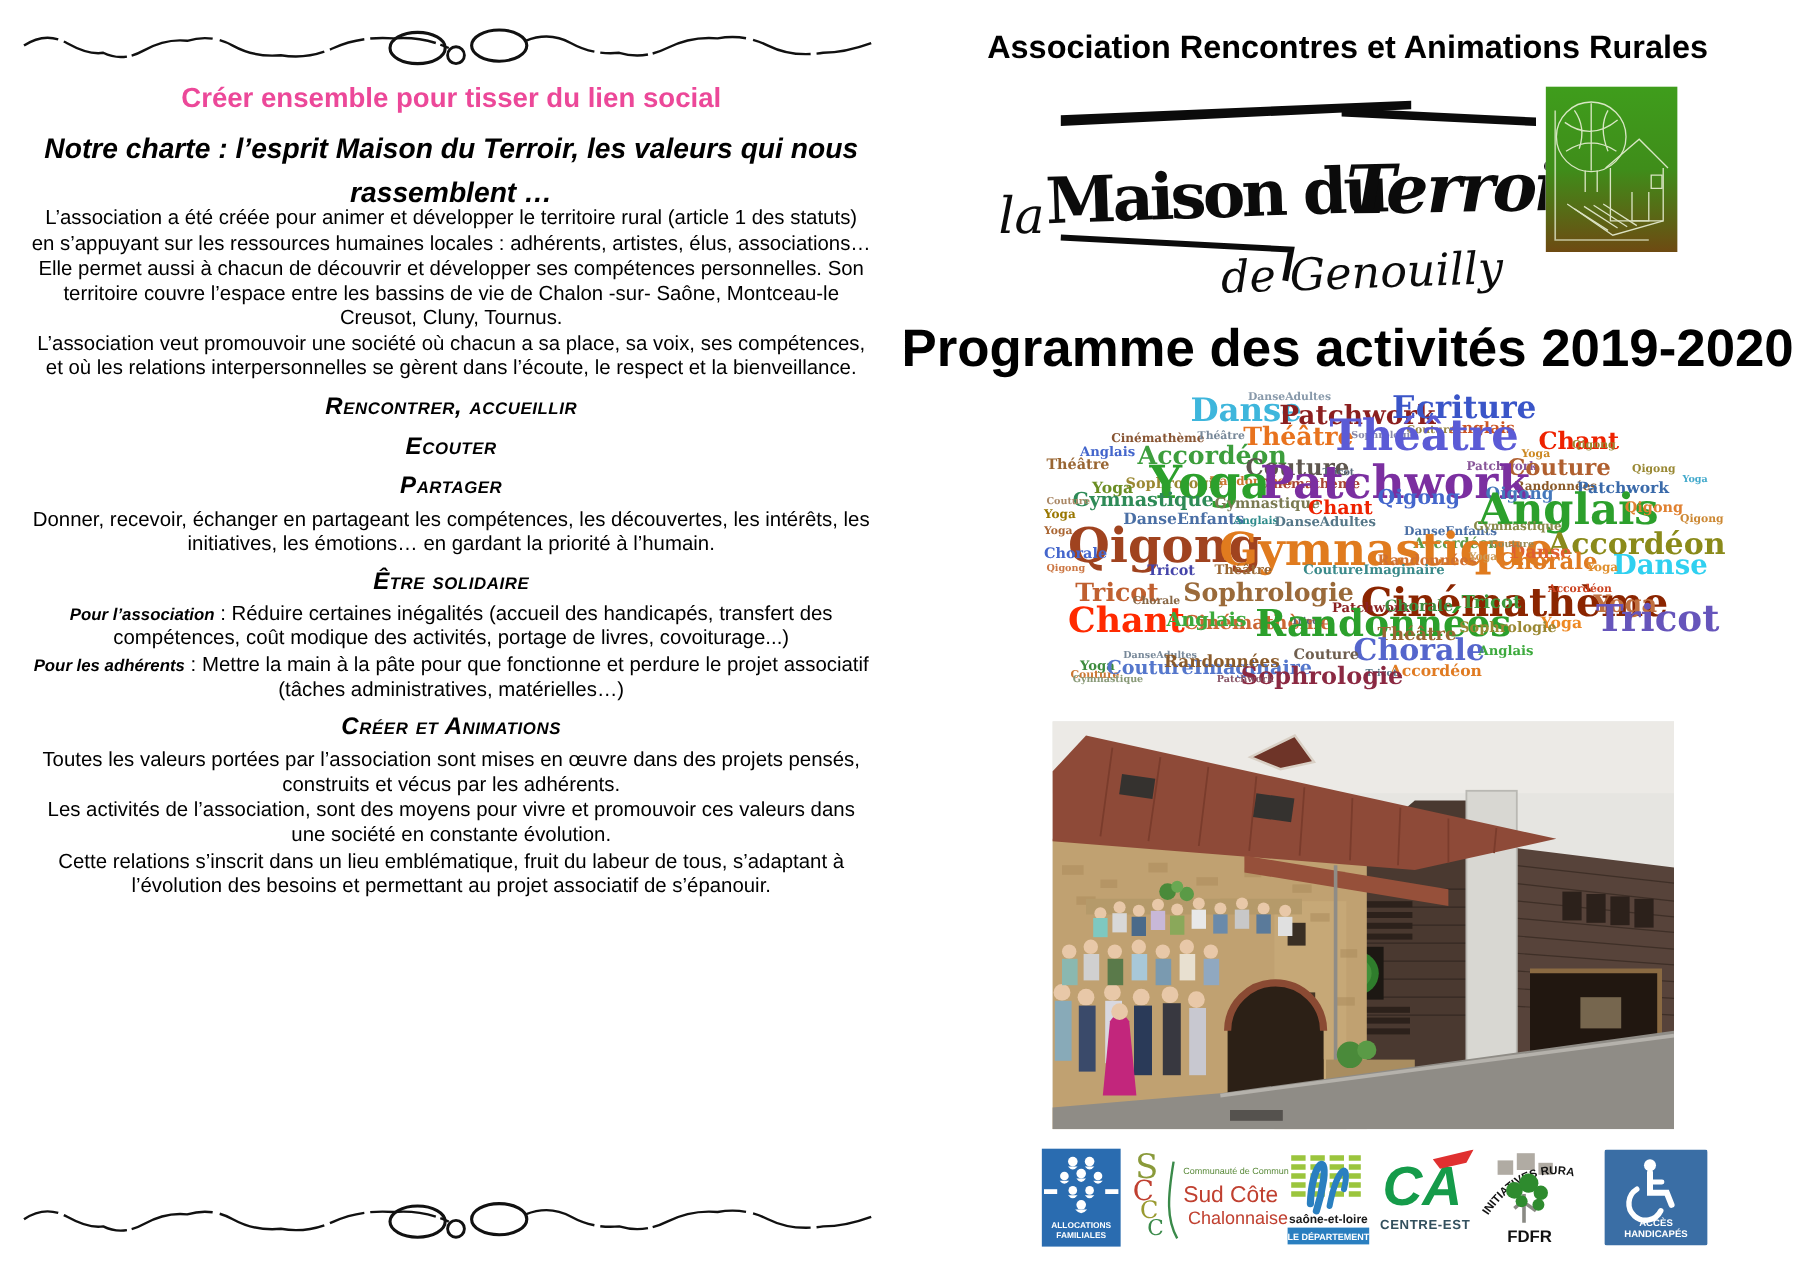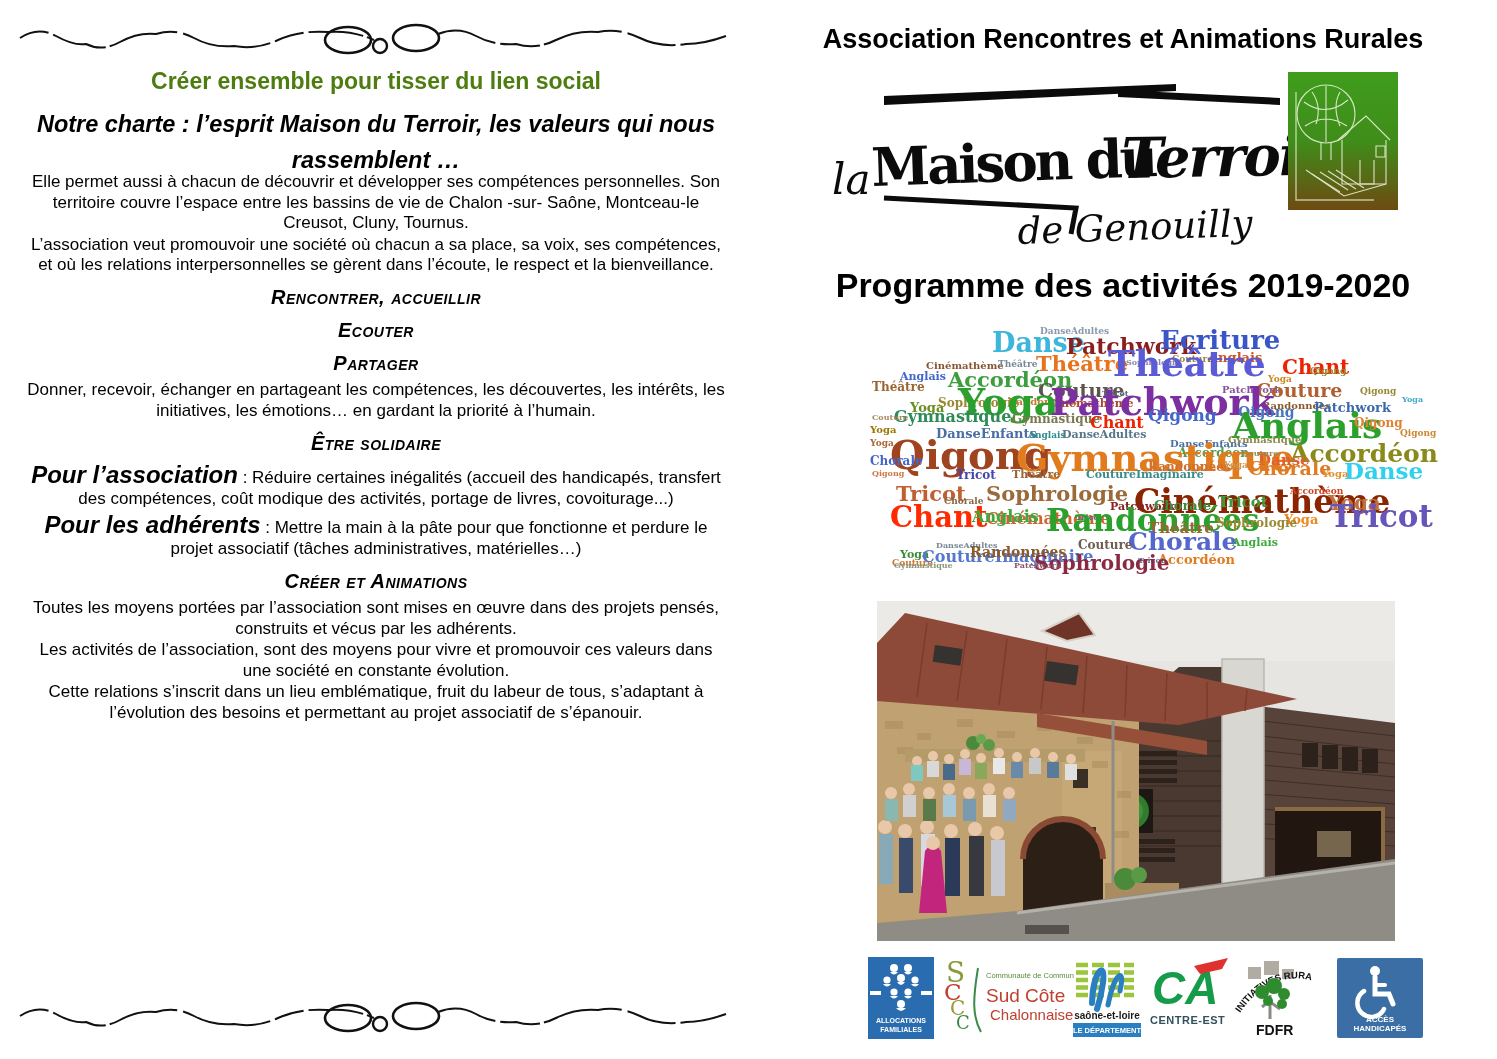--- a/index.html
+++ b/index.html
@@ -9,63 +9,64 @@
   
   .squiggle{left:18px;width:714px;height:34px;}
   .squiggle.top{top:22px;} .squiggle.bottom{top:1000px;}
   .tagline{left:24px;top:68px;width:704px;text-align:center;font-size:23px;font-weight:bold;}
   .charte{left:16px;top:106px;width:720px;text-align:center;font-weight:bold;font-style:italic;
           font-size:23.5px;line-height:1.55;}
   .leftbody{left:26px;top:172px;width:700px;text-align:center;font-size:17px;line-height:1.21;}
   .leftbody p{margin:0 0 1px 0;}
   .sec-h{font-size:20px;font-weight:bold;font-style:italic;font-variant:small-caps;
          letter-spacing:.5px;margin:9px 0 5px 0;}
-  .lead{font-weight:bold;font-style:italic;font-size:24px;}
+  .lead{font-weight:bold;font-style:italic;font-size:14px;}
   
   .assoc-title{left:751px;top:24px;width:744px;text-align:center;font-size:27px;font-weight:bold;}
-  .prog-title{left:751px;top:266px;width:744px;text-align:center;font-size:34px;font-weight:bold;}
+  .prog-title{left:751px;top:266px;width:744px;text-align:center;font-size:44px;font-weight:bold;}
   .logo-block{left:826px;top:74px;width:462px;height:180px;}
   .green-logo{left:1288px;top:72px;width:110px;height:138px;}
   .cloud{left:870px;top:327px;width:577px;height:253px;}
   .cw{position:absolute;white-space:nowrap;font-family:"DejaVu Serif",serif;font-weight:bold;line-height:1;}
   .photo{left:877px;top:601px;width:518px;height:340px;}
   .partner{position:absolute;}
 </style>
 </head>
 <body>
 
 <svg class="abs squiggle top" viewBox="0 0 714 34">
   <path d="M2,16 q18,-12 36,-2 t30,8 q16,8 34,-2 t36,-8 q20,-6 38,4 t40,8 q22,4 44,-6 t50,-8 q24,-2 46,8" fill="none" stroke="#111" stroke-width="2" stroke-dasharray="30 5 55 4 70 6 90 5"></path>
   <ellipse cx="330" cy="18" rx="23" ry="13" fill="none" stroke="#111" stroke-width="2.6"></ellipse>
   <circle cx="362" cy="24" r="7" fill="none" stroke="#111" stroke-width="2.4"></circle>
   <ellipse cx="398" cy="16" rx="23" ry="13" fill="none" stroke="#111" stroke-width="2.6"></ellipse>
   <path d="M420,12 q20,-8 38,2 t40,8 q20,6 40,-4 t42,-8 q22,-4 42,6 t46,6 q18,0 40,-8" fill="none" stroke="#111" stroke-width="2" stroke-dasharray="60 5 40 4 80 6 50 5"></path>
 </svg>
 
-<div class="abs tagline" style="color:#4d7c0f">Créer ensemble pour tisser du lien social</div>
+<div class="abs tagline" style="color:#ec4899">Créer ensemble pour tisser du lien social</div>
 
 <div class="abs charte">Notre charte : l’esprit Maison du Terroir, les valeurs qui nous rassemblent …</div>
 
 <div class="abs leftbody">
+  <p>L’association a été créée pour animer et développer le territoire rural (article 1 des statuts) en s’appuyant sur les ressources humaines locales : adhérents, artistes, élus, associations…</p>
   <p>Elle permet aussi à chacun de découvrir et développer ses compétences personnelles. Son territoire couvre l’espace entre les bassins de vie de Chalon -sur- Saône, Montceau-le Creusot, Cluny, Tournus.</p>
   <p>L’association veut promouvoir une société où chacun a sa place, sa voix, ses compétences, et où les relations interpersonnelles se gèrent dans l’écoute, le respect et la bienveillance.</p>
 
   <div class="sec-h">Rencontrer, accueillir</div>
 
   <div class="sec-h">Ecouter</div>
 
   <div class="sec-h">Partager</div>
   <p>Donner, recevoir, échanger en partageant les compétences, les découvertes, les intérêts, les initiatives, les émotions… en gardant la priorité à l’humain.</p>
 
   <div class="sec-h">Être solidaire</div>
   <p><span class="lead">Pour l’association</span><span> : Réduire certaines inégalités (accueil des handicapés, transfert des compétences, coût modique des activités, portage de livres, covoiturage...)</span></p>
   <p><span class="lead">Pour les adhérents</span><span> : Mettre la main à la pâte pour que fonctionne et perdure le projet associatif (tâches administratives, matérielles…)</span></p>
 
   <div class="sec-h">Créer et Animations</div>
-  <p>Toutes les moyens portées par l’association sont mises en œuvre dans des projets pensés, construits et vécus par les adhérents.</p>
+  <p>Toutes les valeurs portées par l’association sont mises en œuvre dans des projets pensés, construits et vécus par les adhérents.</p>
   <p>Les activités de l’association, sont des moyens pour vivre et promouvoir ces valeurs dans une société en constante évolution.</p>
   <p>Cette relations s’inscrit dans un lieu emblématique, fruit du labeur de tous, s’adaptant à l’évolution des besoins et permettant au projet associatif de s’épanouir.</p>
 </div>
 
 <svg class="abs squiggle bottom" viewBox="0 0 714 34">
   <path d="M2,16 q18,-12 36,-2 t30,8 q16,8 34,-2 t36,-8 q20,-6 38,4 t40,8 q22,4 44,-6 t50,-8 q24,-2 46,8" fill="none" stroke="#111" stroke-width="2" stroke-dasharray="30 5 55 4 70 6 90 5"></path>
   <ellipse cx="330" cy="18" rx="23" ry="13" fill="none" stroke="#111" stroke-width="2.6"></ellipse>
   <circle cx="362" cy="24" r="7" fill="none" stroke="#111" stroke-width="2.4"></circle>
   <ellipse cx="398" cy="16" rx="23" ry="13" fill="none" stroke="#111" stroke-width="2.6"></ellipse>
   <path d="M420,12 q20,-8 38,2 t40,8 q20,6 40,-4 t42,-8 q22,-4 42,6 t46,6 q18,0 40,-8" fill="none" stroke="#111" stroke-width="2" stroke-dasharray="60 5 40 4 80 6 50 5"></path>

